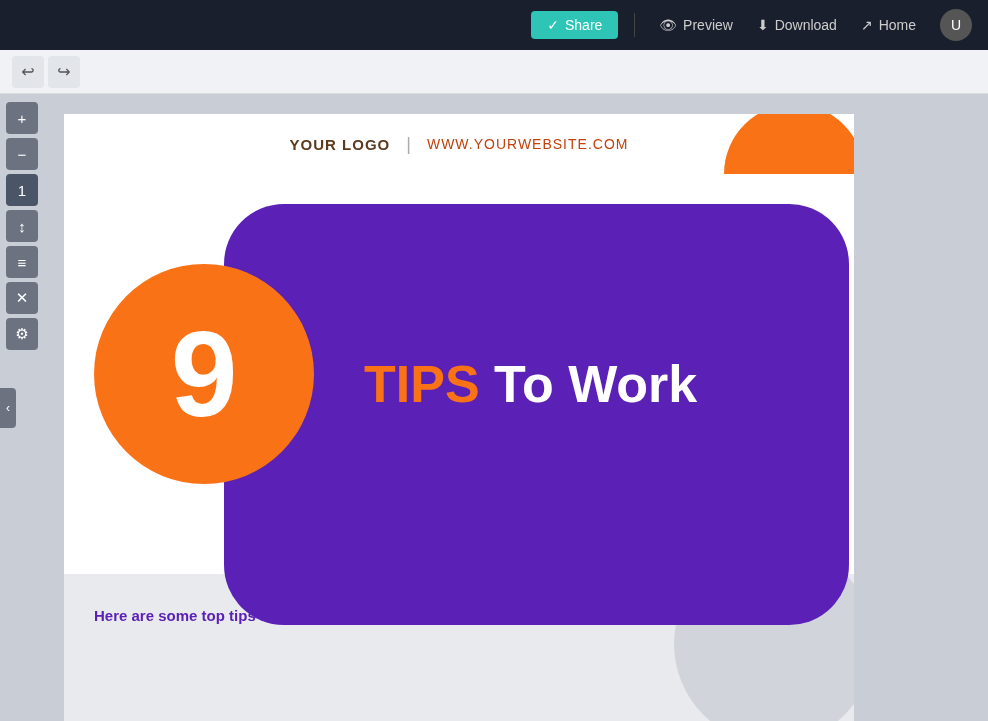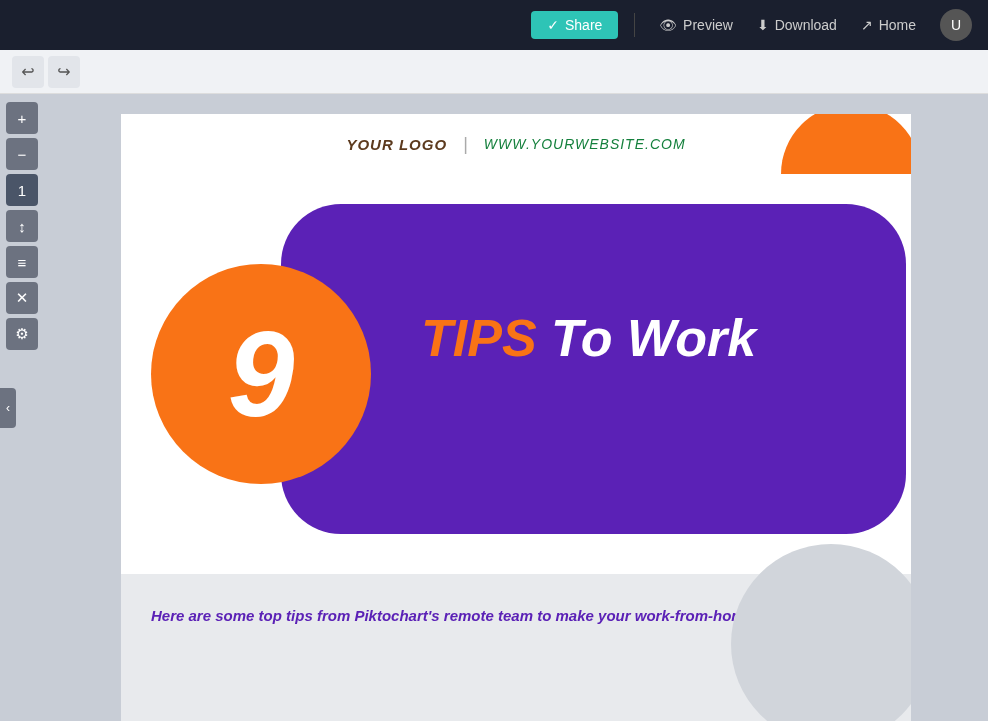--- a/index.html
+++ b/index.html
@@ -138,25 +138,23 @@
       align-items: center;
       justify-content: center;
       color: white;
       font-size: 12px;
     }
 
     
     .canvas-container {
       flex: 1;
       display: flex;
-      justify-content: center;
       align-items: flex-start;
       padding: 20px;
       overflow: auto;
-      font-style: italic;
     }
 
     .canvas {
       width: 790px;
       background: white;
       min-height: 600px;
       position: relative;
       overflow: hidden;
     }
 
@@ -176,21 +174,21 @@
       font-weight: bold;
       color: #5c3a1e;
       font-size: 15px;
       letter-spacing: 1px;
     }
     .header-divider {
       color: #aaa;
       font-size: 18px;
     }
     .website-text {
-      color: #15803d;
+      color: #c2410c;
       font-size: 14px;
       letter-spacing: 1px;
     }
 
     
     .orange-circle-tr {
       position: absolute;
       top: -10px;
       right: -10px;
       width: 140px;
@@ -241,21 +239,21 @@
       color: white;
       line-height: 1;
     }
 
     
     .purple-blob {
       position: absolute;
       left: 160px;
       top: 30px;
       width: 625px;
-      height: 330px;
+      height: 421px;
       background: #5b21b6;
       border-radius: 60px;
       z-index: 1;
       display: flex;
       align-items: center;
       padding-left: 140px;
     }
 
     .hero-title {
       font-size: 52px;

